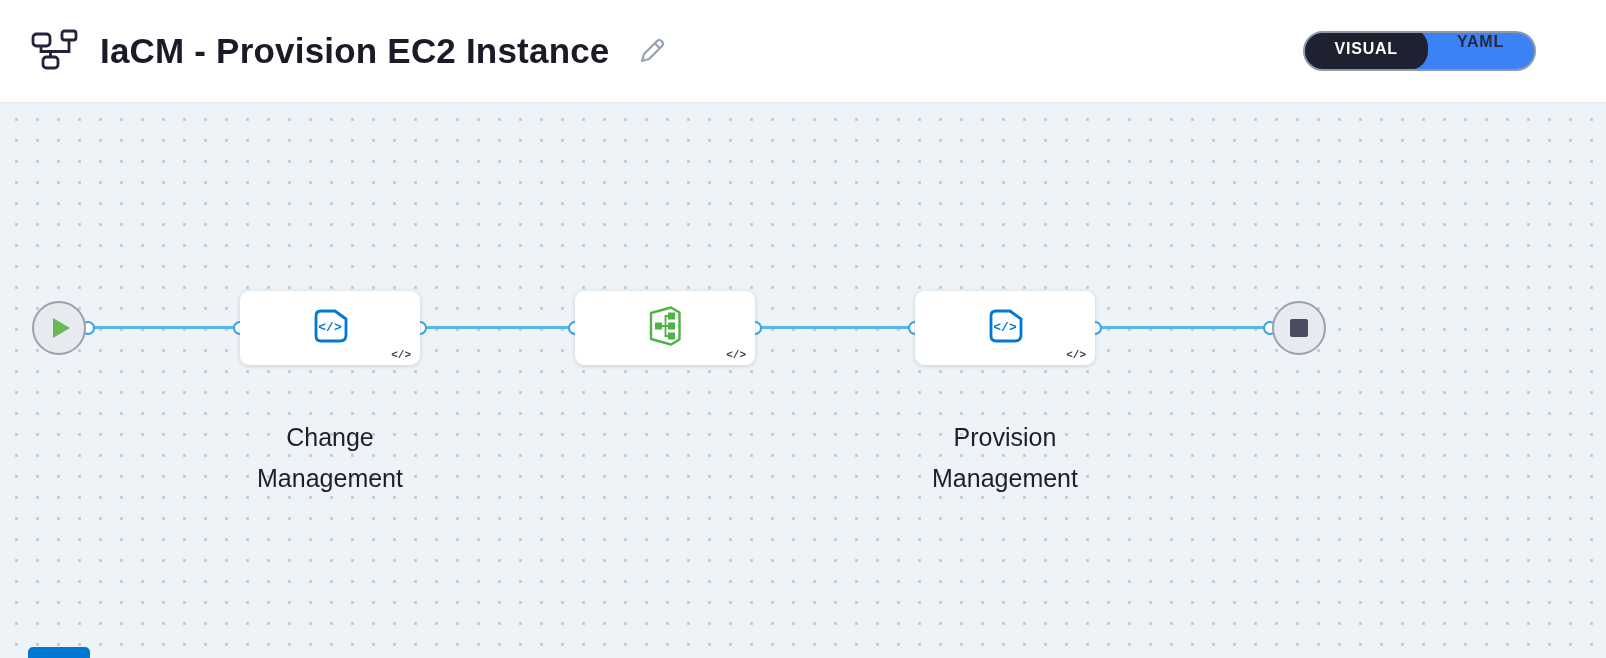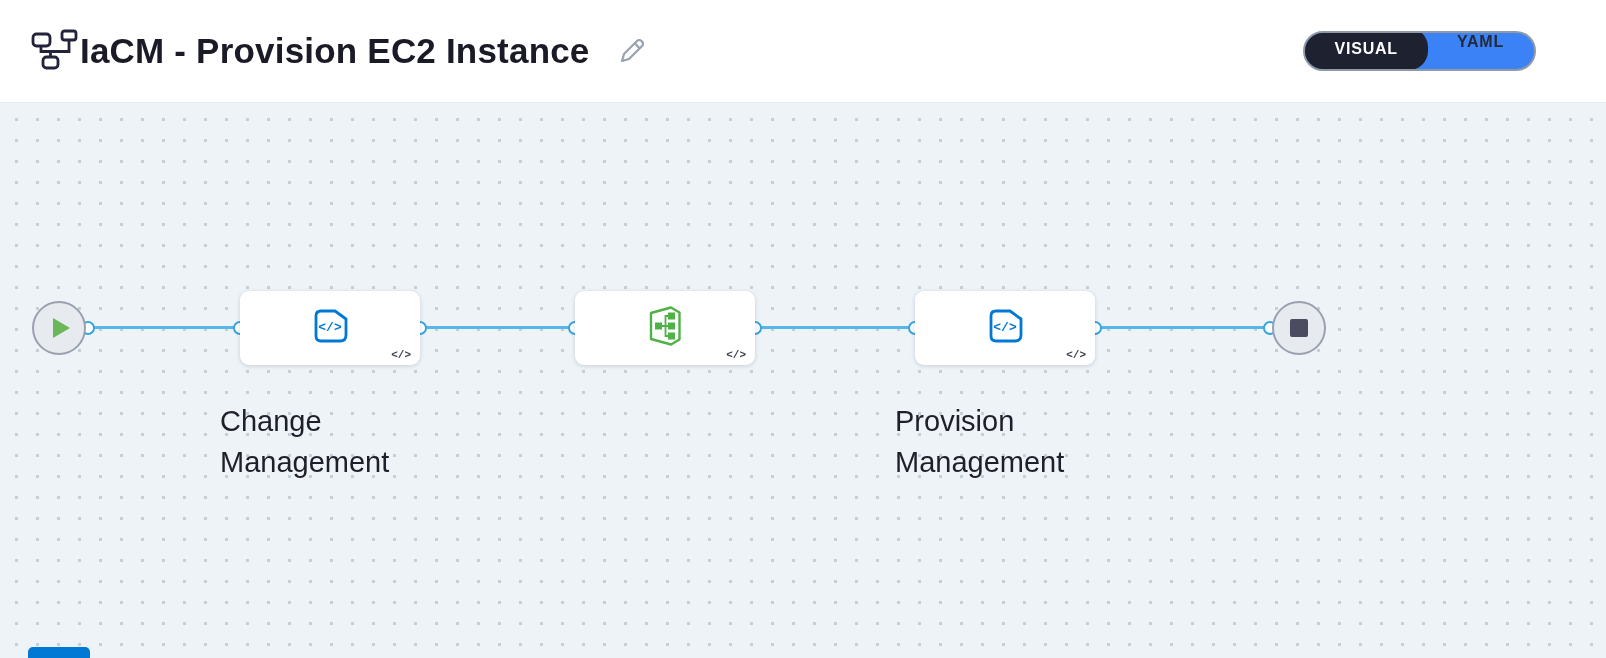--- a/index.html
+++ b/index.html
@@ -15,20 +15,21 @@
   .header {
     position: absolute; top: 0; left: 0; right: 0; height: 103px;
     background: #ffffff;
     border-bottom: 1px solid #e6ebef;
     display: flex; align-items: center;
     padding: 0 70px 0 30px;
     z-index: 5;
   }
   .pipeline-glyph { flex: 0 0 auto; display: flex; align-items: center; }
   .page-title {
+    margin-left: 20px;
     font-size: 35px; font-weight: 700; color: #1b1b28;
     letter-spacing: 0.2px; white-space: nowrap;
   }
   .pencil { margin-left: 26px; display: flex; align-items: center; cursor: pointer; }
 
   .toggle {
     margin-left: auto;
     display: flex; align-items: flex-end;
     height: 40px;
     border: 2px solid #8f9aa6;
@@ -84,22 +85,22 @@
     display: flex; align-items: center; justify-content: center;
     cursor: pointer;
   }
   .code-badge {
     position: absolute; right: 9px; bottom: 4px;
     font-family: "Liberation Mono", monospace;
     font-size: 11px; font-weight: 700; color: #3a3b4a;
     cursor: pointer;
   }
   .stage-label {
-    position: absolute; top: 298px; width: 220px;
-    text-align: left; font-size: 29px; line-height: 41px;
+    position: absolute; top: 314px; width: 220px;
+    text-align: center; font-size: 25px; line-height: 41px;
     color: #1f1f2b;
   }
 
   .partial-btn {
     position: absolute; left: 28px; bottom: 0; width: 62px; height: 11px;
     background: #0278d5; border-radius: 5px 5px 0 0; cursor: pointer;
   }
 </style>
 </head>
 <body>

